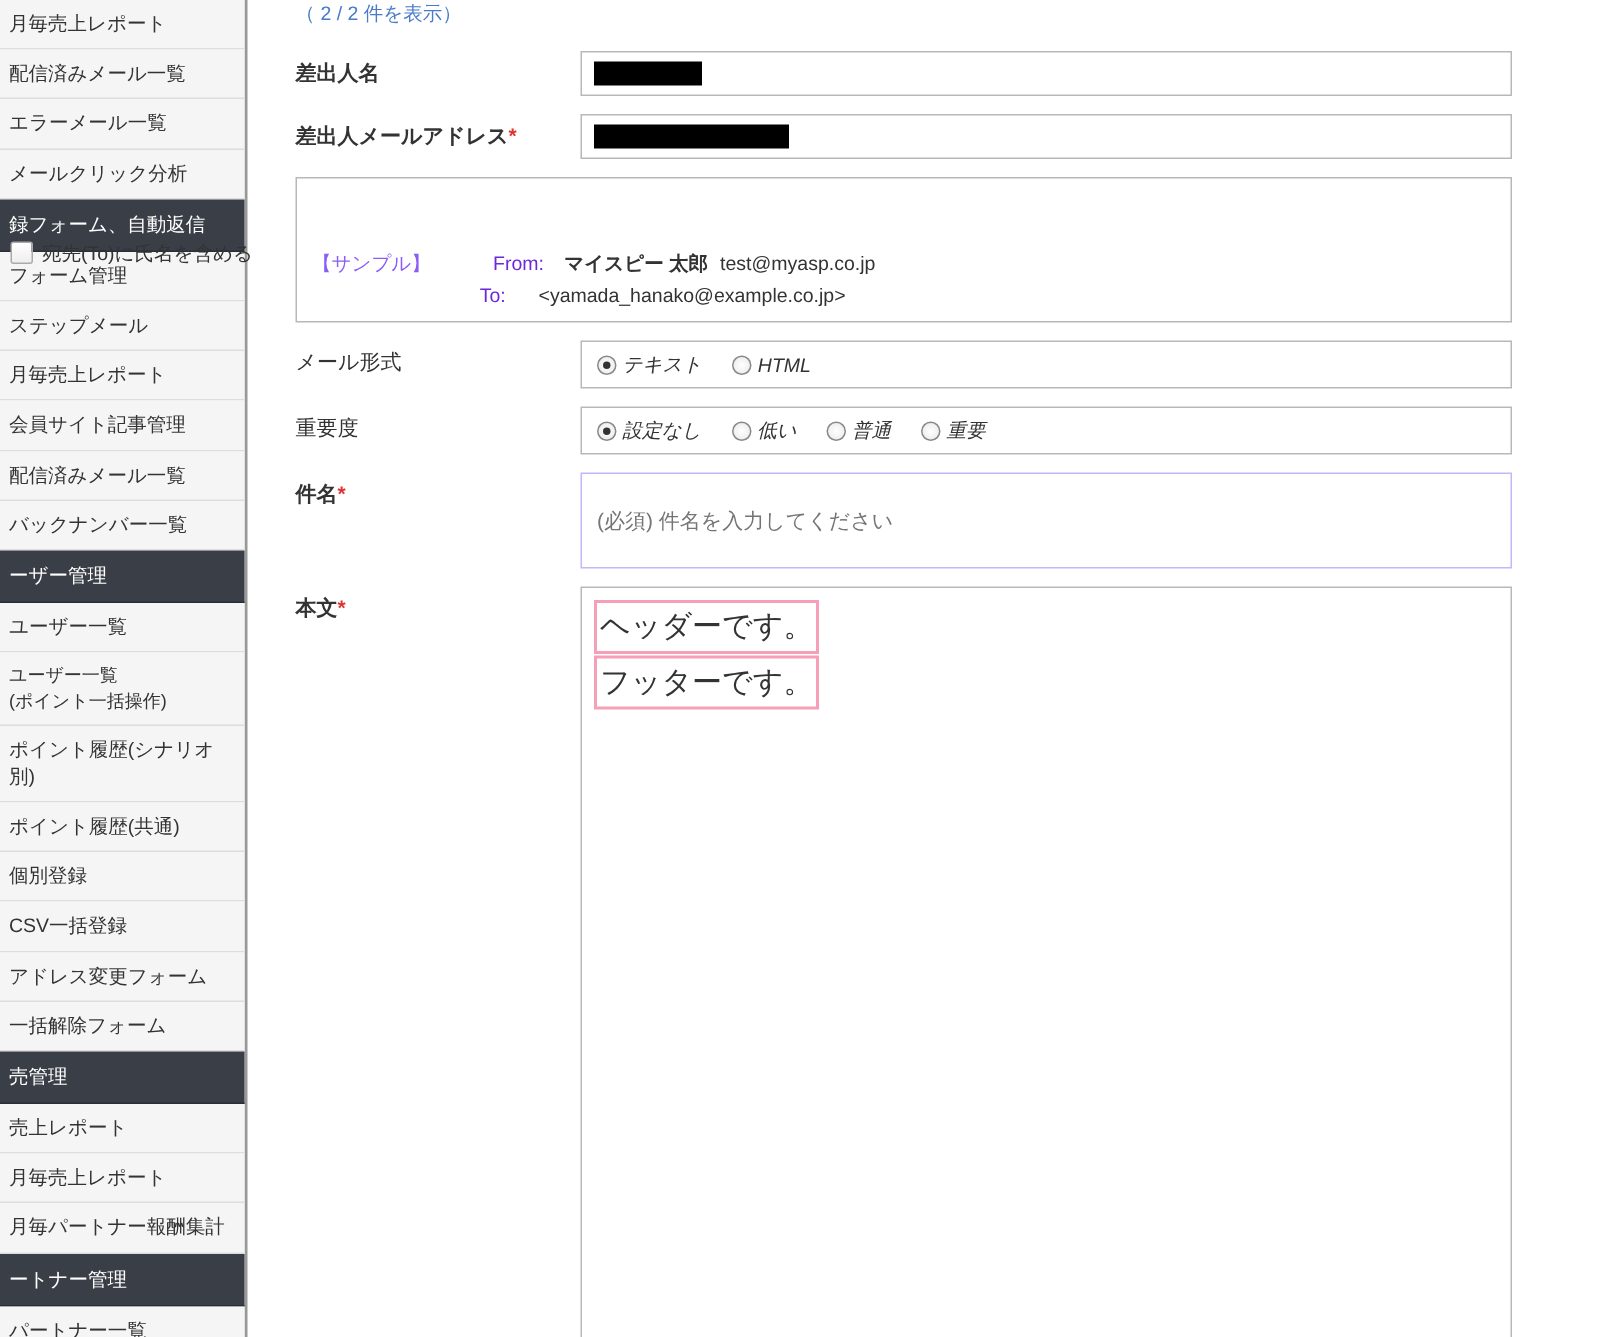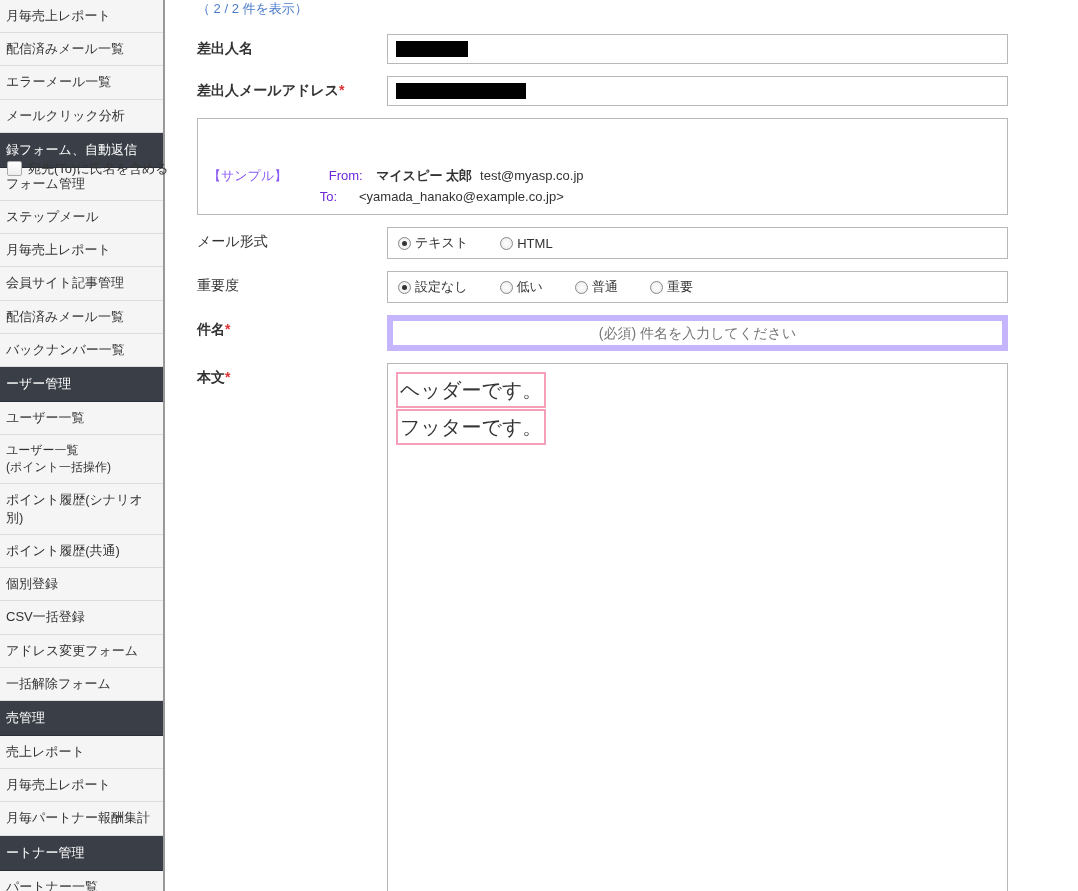--- a/index.html
+++ b/index.html
@@ -25,26 +25,26 @@
     
     .checkbox-wrap { display: flex; align-items: center; gap: 6px; }
     .checkbox { width: 15px; height: 15px; border: 1px solid #aaa; background: linear-gradient(#fff,#eee); border-radius: 2px; }
     
     .sample-box { border: 1px solid #b8b8b8; padding: 6px 10px; margin-left: 12px; flex: 1; background: #fff; font-size: 13px; }
     .sample-box .sample-label { color: #8b5cf6; }
     .sample-row { display: flex; gap: 8px; margin-bottom: 4px; align-items: baseline; }
     .sample-from-label, .sample-to-label { color: #6d28d9; text-align: center; width: 45px; }
     .sample-from-name { font-weight: bold; margin-top: 42px; }
     
-    .radio-group { border: 1px solid #b8b8b8; padding: 6px 10px; display: flex; gap: 32px; align-items: center; background: #fff; }
+    .radio-group { border: 1px solid #b8b8b8; padding: 6px 10px; display: flex; gap: 20px; align-items: center; background: #fff; font-style: italic; }
     .radio-item { display: flex; align-items: center; gap: 4px; }
     .radio { width: 13px; height: 13px; border: 1px solid #888; border-radius: 50%; display: flex; align-items: center; justify-content: center; background: radial-gradient(#fff,#e8e8e8); }
     .radio.checked::after { content: ''; width: 5px; height: 5px; background: #333; border-radius: 50%; }
     
-    .subject-input { width: 100%; border: 6px solid #c4b5fd; padding: 4px 10px; font-size: 14px; color: #999; background: #fff; text-align: center; }
+    .subject-input { width: 100%; border: 1px solid #c4b5fd; padding: 23px 10px; font-size: 14px; color: #999; background: #fff; }
     
     .body-textarea { width: 100%; min-height: 530px; border: 1px solid #b8b8b8; padding: 8px; font-size: 20px; background: #fff; line-height: 1.6; }
     .body-textarea .highlight { border: 2px solid #f5a0b8; display: inline-block; padding: 0 2px; margin-bottom: 1px; }
     
     .to-row .form-field { display: flex; align-items: flex-start; }
     .to-row .checkbox-wrap { padding-top: 4px; white-space: nowrap; }
     .to-row .form-label { width: 0; }
   </style>
 </head>
 <body>

